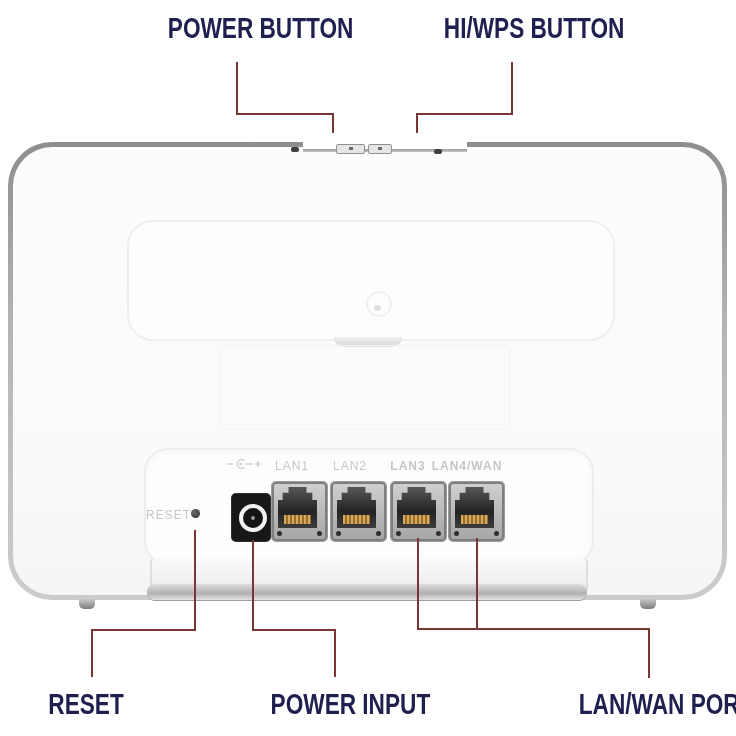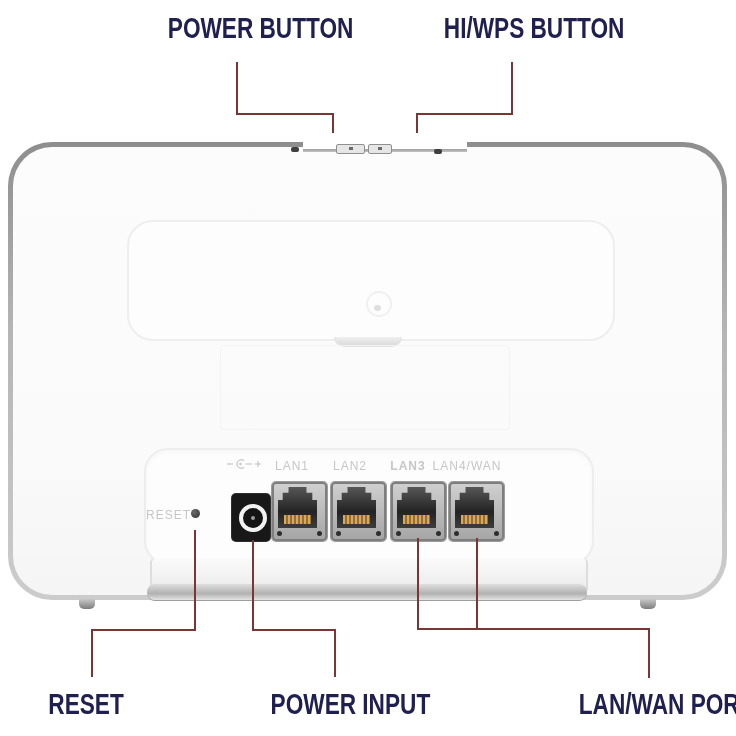--- a/index.html
+++ b/index.html
@@ -108,21 +108,21 @@
       <line x1="18.5" y1="6" x2="25" y2="6"></line>
       <line x1="28" y1="6" x2="34" y2="6"></line>
       <line x1="31" y1="3" x2="31" y2="9"></line>
     </g>
     <circle cx="13.5" cy="6" r="1.3" fill="#c9c9c9"></circle>
   </svg>
 
   <div class="tinylabel" style="left:262px;top:459px;width:60px;">LAN1</div>
   <div class="tinylabel" style="left:320px;top:459px;width:60px;">LAN2</div>
   <div class="tinylabel" style="left:378px;top:459px;width:60px;font-weight:bold;">LAN3</div>
-  <div class="tinylabel" style="left:427px;top:459px;width:80px;">LAN4/WAN</div>
+  <div class="tinylabel" style="left:427px;top:459px;width:80px;font-weight:bold;">LAN4/WAN</div>
 
   <div class="dc-jack">
     <div class="dc-ring">
       <div class="dc-pin"></div>
     </div>
   </div>
 
   <div class="eth-port" style="left:272px;">
     <div class="eth-opening">
       <div class="eth-pins"></div>

